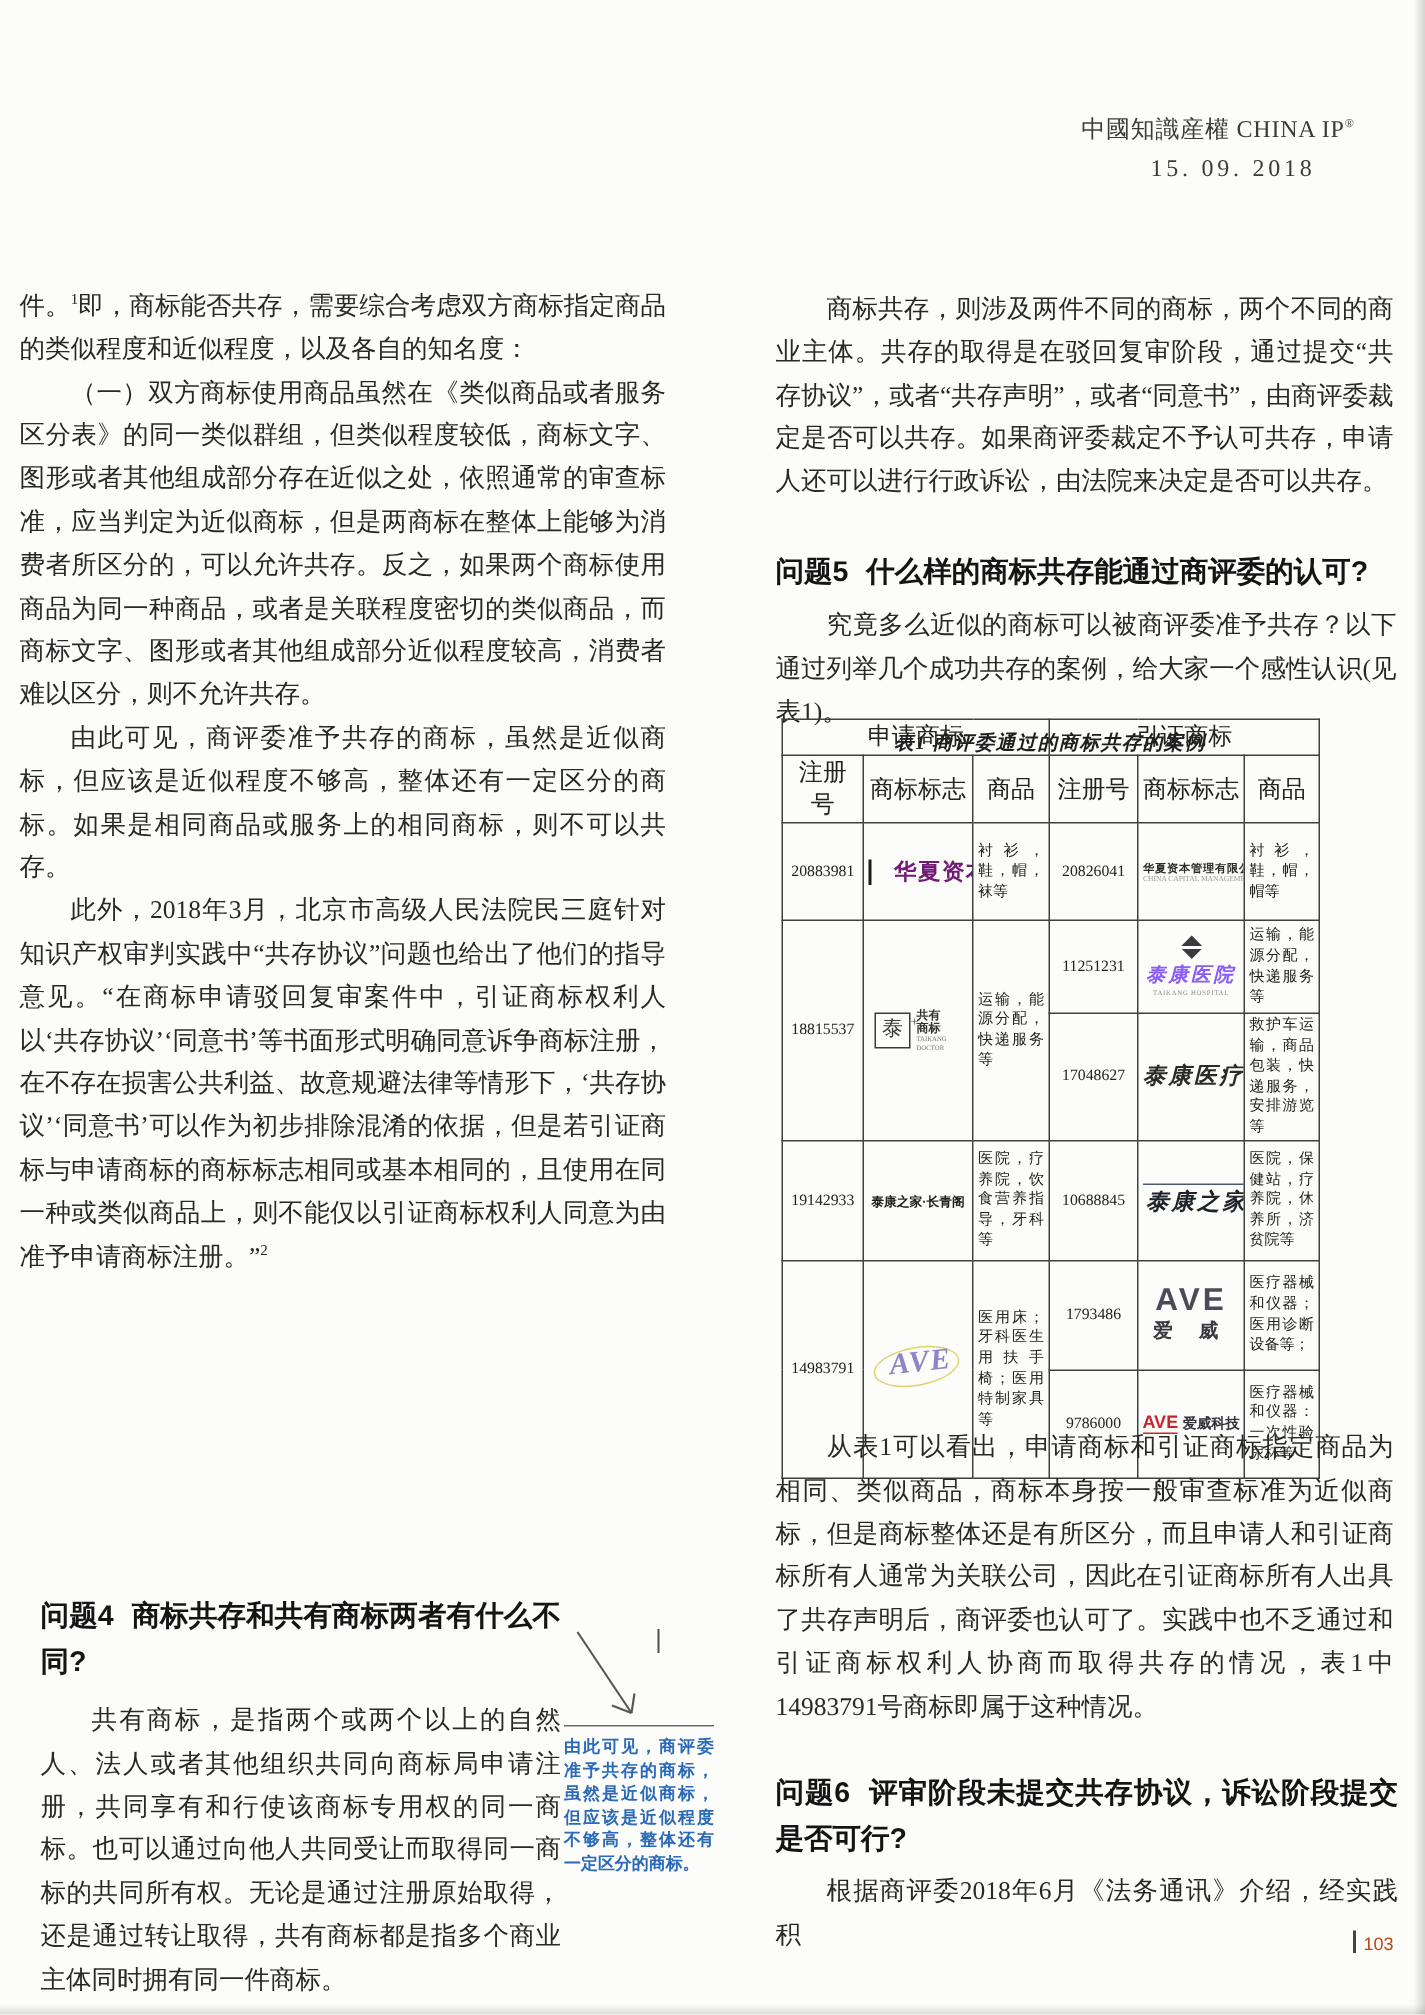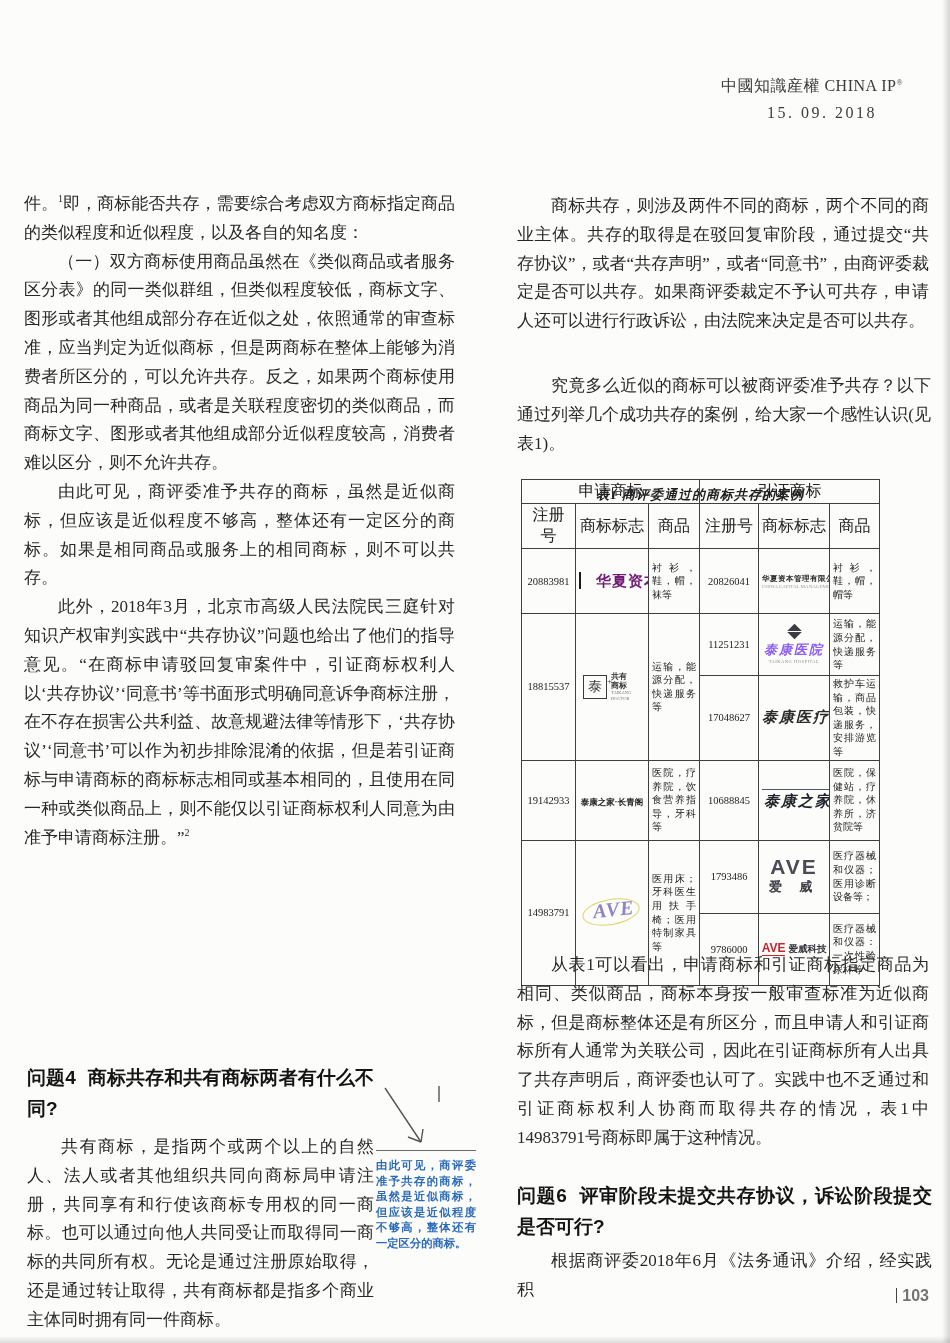--- a/index.html
+++ b/index.html
@@ -17,21 +17,21 @@
   .edge-bottom{position:absolute;bottom:0;left:0;width:100%;height:7px;
     background:linear-gradient(to bottom,rgba(0,0,0,0),rgba(110,110,110,0.22));}
 
   
   .mag-header{position:absolute;top:76px;right:47px;text-align:right;color:#3b3b3b;}
   .brand{font-size:16px;letter-spacing:0.5px;}
   .brand sup{font-size:8px;}
   .date{font-size:16px;letter-spacing:2.5px;margin-top:7px;padding-right:26px;}
 
   
-  .left-col{position:absolute;left:24px;top:190px;width:431px;
+  .left-col{position:absolute;left:13px;top:190px;width:431px;
     font-size:17px;line-height:28.8px;text-align:justify;}
   .left-col p{margin:0;text-indent:2em;}
   .left-col p.cont{text-indent:0;}
   sup.fn{font-size:10px;line-height:0;}
 
   .q-block{position:absolute;}
   .q-heading{font-family:"Liberation Sans","DejaVu Sans",sans-serif;
     font-weight:bold;font-size:19px;color:#141414;line-height:31px;text-align:justify;}
   .q-heading .q-label{margin-right:12px;}
   .q-body{margin-top:9px;font-size:17px;line-height:28.8px;text-align:justify;text-indent:2em;}
@@ -102,21 +102,21 @@
   .ave2{display:flex;align-items:center;justify-content:center;gap:3px;}
   .ave2-txt{font-family:"Liberation Sans","DejaVu Sans",sans-serif;font-weight:900;
     font-size:12px;color:#c8242b;border-bottom:1.5px solid #c8242b;line-height:13px;}
   .ave2-cn{font-size:9.5px;font-weight:bold;color:#33333a;white-space:nowrap;}
 
   
   .footer{position:absolute;left:517px;top:1287px;width:412px;text-align:right;}
   .footer .bar{display:inline-block;width:1.5px;height:15px;background:#444;
     vertical-align:-2px;margin-right:5px;}
   .footer .num{font-family:"Liberation Sans","DejaVu Sans",sans-serif;
-    font-weight:bold;font-size:16px;color:#737373;}
+    font-weight:normal;font-size:12px;color:#c2410c;}
 </style>
 </head>
 <body>
 
 <div class="mag-header">
   <div class="brand"><span>中國知識産權 CHINA IP</span><sup>®</sup></div>
   <div class="date">15. 09. 2018</div>
 </div>
 
 <div class="left-col">
@@ -139,20 +139,23 @@
   <line x1="44" y1="56" x2="31" y2="51" stroke="#555" stroke-width="1.4"></line>
   <line x1="62" y1="0" x2="62" y2="16" stroke="#555" stroke-width="1.4"></line>
 </svg>
 <div class="pull-quote">由此可见，商评委准予共存的商标，虽然是近似商标，但应该是近似程度不够高，整体还有一定区分的商标。</div>
 
 <div class="right-block" style="top:192px;">
   <p>商标共存，则涉及两件不同的商标，两个不同的商业主体。共存的取得是在驳回复审阶段，通过提交“共存协议”，或者“共存声明”，或者“同意书”，由商评委裁定是否可以共存。如果商评委裁定不予认可共存，申请人还可以进行行政诉讼，由法院来决定是否可以共存。</p>
 </div>
 
 <div class="q-block" style="left:517px;top:366px;width:414px;">
+  <div class="q-heading">
+    <span class="q-label">问题5</span><span>什么样的商标共存能通过商评委的认可?</span>
+  </div>
   <div class="q-body" style="margin-top:6px;">究竟多么近似的商标可以被商评委准予共存？以下通过列举几个成功共存的案例，给大家一个感性认识(见表1)。</div>
 </div>
 
 <div class="tbl-title">表1 商评委通过的商标共存的案例</div>
 
 <table class="coex">
   <colgroup>
     <col style="width:54px">
       <col style="width:73px">
       <col style="width:51px">

